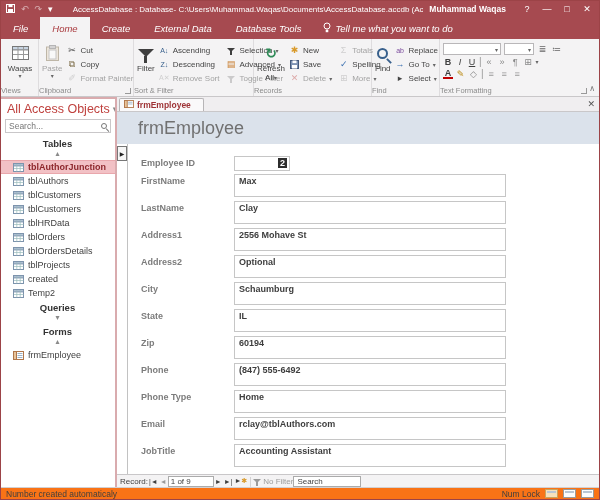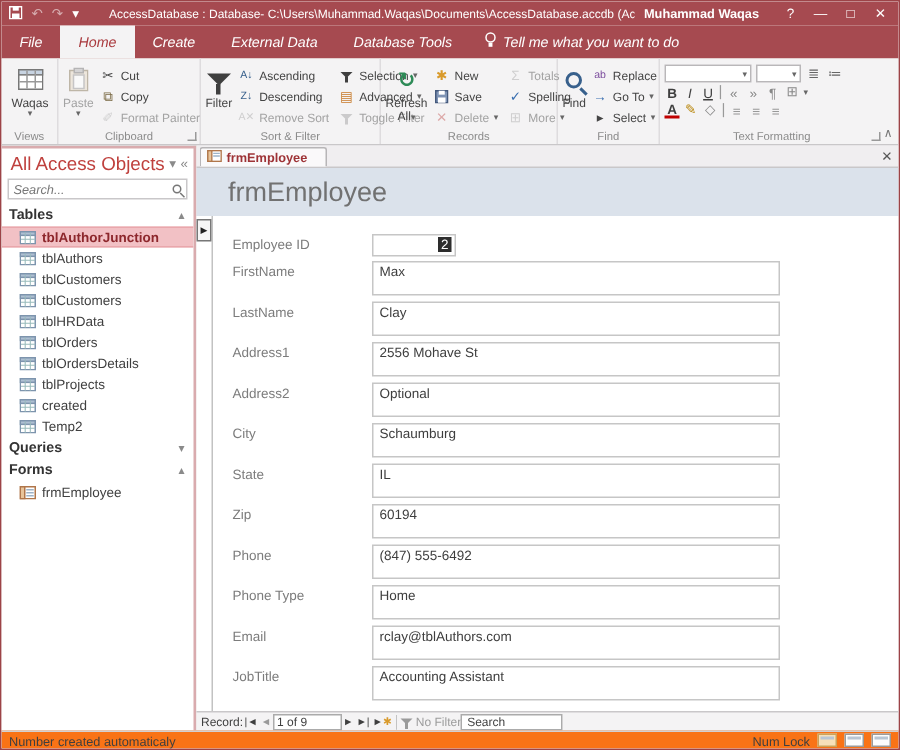--- a/index.html
+++ b/index.html
@@ -18,21 +18,21 @@
   .win-user { font-size:8.5px; font-weight:bold; margin-right:8px; }
   .winbtn { font-size:9px; width:14px; text-align:center; }
   
   .tabrow { height:22px; background:#a64a50; display:flex; align-items:stretch; color:#fff; font-size:9.5px; flex:0 0 auto;font-style:italic; }
   .rtab { padding:5px 12px 4px 12px; display:flex; align-items:center; }
   .rtab.active { background:#f4f3f4; color:#a93a3e; }
   .tellme { display:flex; align-items:center; gap:4px; padding:0 10px; }
   
   .ribbon { height:58px; background:#f4f3f4; border-bottom:1px solid #c9c7c9; display:flex; flex:0 0 auto; position:relative; }
   .rgroup { position:relative; border-right:1px solid #dedcde; padding:2px 2px 11px 3px; display:flex; gap:2px; }
-  .glabel { position:absolute; bottom:1px; left:0; right:0; text-align:center; font-size:7.5px; color:#8b8b8b; }
+  .glabel { position:absolute; bottom:1px; left:0; right:0; font-size:7.5px; color:#8b8b8b; }
   .dlaunch { position:absolute; right:2px; bottom:2px; width:6px; height:6px; border-right:1px solid #999; border-bottom:1px solid #999; }
   .bigbtn { display:flex; flex-direction:column; align-items:center; width:33px; font-size:8px; color:#444; padding-top:3px; line-height:1.15; text-align:center; }
   .bigbtn .bicon { height:18px; display:flex; align-items:center; justify-content:center; margin-bottom:2px; }
   .smallcol { display:flex; flex-direction:column; padding-top:2px; }
   .sbtn { display:flex; align-items:center; gap:3px; font-size:8px; color:#444; height:14px; padding:0 2px; white-space:nowrap; }
   .sbtn.disabled { color:#a3a3a3; }
   .sbtn.disabled .ic { opacity:.45; }
   .ic { width:11px; display:inline-flex; justify-content:center; align-items:center; font-size:9px; flex:0 0 auto; }
   .dd { font-size:6px; color:#666; }
   .funnel { width:0; height:0; border-left:8px solid transparent; border-right:8px solid transparent; border-top:8px solid #3f3f3f; position:relative; }
@@ -40,43 +40,43 @@
   .funnel.sm { border-left-width:4px; border-right-width:4px; border-top-width:4px; }
   .funnel.sm::after { width:2px; height:4px; left:-1px; }
   .funnel.gray { border-top-color:#9a9a9a; } .funnel.gray::after { background:#9a9a9a; }
   .mag { width:11px; height:11px; border:2px solid #38608c; border-radius:50%; position:relative; }
   .mag::after { content:""; position:absolute; width:2px; height:6px; background:#38608c; transform:rotate(-45deg); left:9px; top:8px; }
   .mag.sm { width:6px; height:6px; border-width:1.4px; border-color:#777; } .mag.sm::after { width:1.4px; height:4px; left:5px; top:4px; background:#777; }
   .combo { border:1px solid #b9b7b9; background:#fff; height:12px; display:flex; align-items:center; justify-content:flex-end; padding:0 2px; color:#888; }
   .fmt-letter { font-weight:bold; font-size:9px; width:10px; text-align:center; }
   
   .content { flex:1 1 auto; display:flex; min-height:0; }
-  .sidebar { width:130px; flex:0 0 auto; background:#fff; border-right:2px solid #d9abae; border-top:2px solid #d9abae; display:flex; flex-direction:column; overflow:hidden; }
+  .sidebar { width:116px; flex:0 0 auto; background:#fff; border-right:2px solid #d9abae; border-top:2px solid #d9abae; display:flex; flex-direction:column; overflow:hidden; }
   .sb-title { color:#bf403d; font-size:12.5px; padding:3px 4px 2px 6px; display:flex; align-items:center; white-space:nowrap; }
   .sb-title .sp { flex:1; }
   .sb-ctl { color:#8a8a8a; font-size:9px; margin-left:3px; }
-  .sb-search { margin:1px 4px 3px 4px; border:1px solid #c9c7c9; height:14px; display:flex; align-items:center; font-size:8.5px; color:#777; padding:0 3px; font-style:italic; }
+  .sb-search { margin:1px 4px 3px 4px; border:1px solid #c9c7c9; height:14px; display:flex; align-items:center; font-size:8.5px; color:#777; padding:0 3px; }
   .sb-search .sp { flex:1; }
-  .sb-sec { display:flex; align-items:center; font-weight:bold; font-size:9.5px; color:#333; padding:2px 6px 2px 5px; }
+  .sb-sec { display:flex; align-items:center; font-weight:bold; font-size:9.5px; color:#333; padding:2px 6px 2px 5px;flex-direction:column; }
   .sb-sec .sp { flex:1; }
   .sb-pin { color:#8a8a8a; font-size:8px; font-weight:normal; }
   .sb-item { display:flex; align-items:center; gap:4px; padding:0 2px 0 12px; font-size:9px; color:#3f3f3f; height:14px; }
   .sb-item.selected { background:#f2c1c5; border-top:1px solid #e9a7ac; border-bottom:1px solid #e9a7ac; color:#8d272c; font-weight:bold; }
   .sb-item .icw { display:flex; align-items:center; flex:0 0 auto; }
   
   .main { flex:1 1 auto; display:flex; flex-direction:column; background:#e9e7e8; min-width:0; }
   .doc-tabbar { height:15px; background:#f0eef0; border-bottom:1px solid #c9c7c9; display:flex; align-items:flex-end; position:relative; flex:0 0 auto; }
   .doc-tab { display:flex; align-items:center; gap:3px; background:#faf9fa; border:1px solid #b7b5b7; border-bottom:none; border-radius:2px 2px 0 0; padding:1px 12px 1px 4px; font-size:8.5px; color:#9e3336; font-weight:bold; margin-left:2px; }
   .doc-close { position:absolute; right:4px; top:2px; color:#555; font-size:9px; }
   .form-header { background:#dbe2eb; height:32px; padding:6px 0 0 21px; font-size:18px; color:#717171; flex:0 0 auto; }
   .form-body { flex:1 1 auto; background:#fff; display:flex; min-height:0; }
   .rs-col { width:11px; flex:0 0 auto; border-right:1px solid #c2c2c2; position:relative; }
   .rs-box { position:absolute; top:2px; left:0; width:10px; height:15px; border:1px solid #777; background:#f6f6f6; font-size:6px; display:flex; align-items:center; justify-content:center; color:#222; }
   .fields { padding:12px 0 0 13px; flex:1; overflow:hidden; }
-  .frow { display:flex; height:23px; margin-bottom:4px; }
+  .frow { display:flex; height:23px; margin-bottom:4px;font-weight:bold; }
   .frow.first { height:15px; margin-bottom:3px; }
   .flabel { width:93px; flex:0 0 auto; font-size:9px; color:#7c7c7c; padding-top:2px; }
   .finput { width:272px; border:1px solid #c6c6c6; background:#fff; font-size:9px; color:#3e3e3e; padding:1px 4px; overflow:hidden; }
   .finput.small { width:56px; height:15px; text-align:right; padding:1px 2px; }
   .selval { background:#2d2d2d; color:#fff; padding:0 2px; }
   
   .rnav { height:13px; background:#f4f3f4; border-top:1px solid #c9c7c9; display:flex; align-items:center; font-size:8px; color:#3f3f3f; gap:0; padding:0 3px; flex:0 0 auto; }
   .nbtn { font-size:7px; color:#3f3f3f; padding:0 1px; }
   .posbox { border:1px solid #ababab; background:#fff; width:46px; height:11px; padding:0 2px; font-size:8px; display:flex; align-items:center; }
   .nosep { color:#bbb; }

